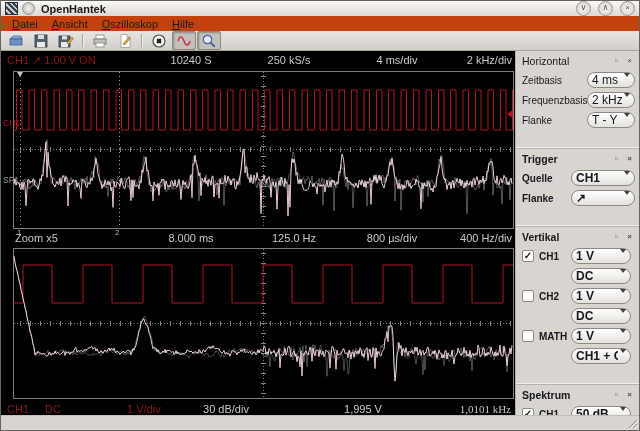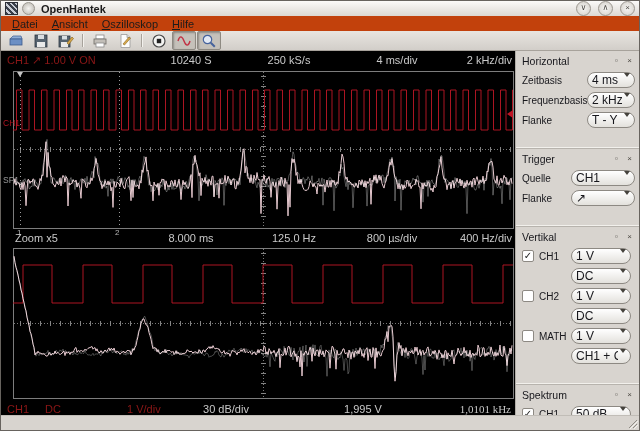--- a/index.html
+++ b/index.html
@@ -33,21 +33,21 @@
   .infobar{position:absolute;left:0;width:516px;height:19px;line-height:19px;}
   .infobar span{position:absolute;white-space:nowrap;}
   .red{color:#8d1717;}
   .ctr{transform:translateX(-50%);}
   .mlabel{position:absolute;font-size:8px;color:#b5b5b5;line-height:8px;}
   svg.display{position:absolute;left:0;}
   
   .sidebar{position:absolute;right:0;top:0;width:124px;height:368px;background:#d8d4cf;
     border-left:1px solid #b1ada7;box-sizing:border-box;overflow:hidden;color:#17171c;}
   .dock{padding:3px 4px 16px 6px;}
-  .dock + .dock{border-top:1px solid #b7b3ad;box-shadow:0 -1px 0 #f2f0ec;}
+  .dock + .dock{border-top:1px solid #b7b3ad;box-shadow:0 -1px 0 #f2f0ec;font-weight:bold;}
   .dock-title{display:flex;align-items:center;height:14px;margin-bottom:4px;font-size:10.5px;}
   .dock-title .t{flex:1;}
   .dock-btn{width:11px;height:11px;margin-left:2px;font-size:8px;line-height:10px;text-align:center;
     color:#4e4b46;}
   .drow{display:flex;align-items:center;height:16px;margin-bottom:4px;font-size:10px;}
   .drow .lbl{flex:1;white-space:nowrap;overflow:hidden;}
   .combo{height:16px;box-sizing:border-box;display:flex;padding:0 4px;
     background:linear-gradient(#ffffff,#e3e1dc);border:1px solid #8d8983;border-radius:8px;font-size:12px;}
   .combo .cv{flex:1;white-space:nowrap;overflow:hidden;}
   .combo .arrow{width:0;height:0;border-left:3px solid transparent;border-right:3px solid transparent;

